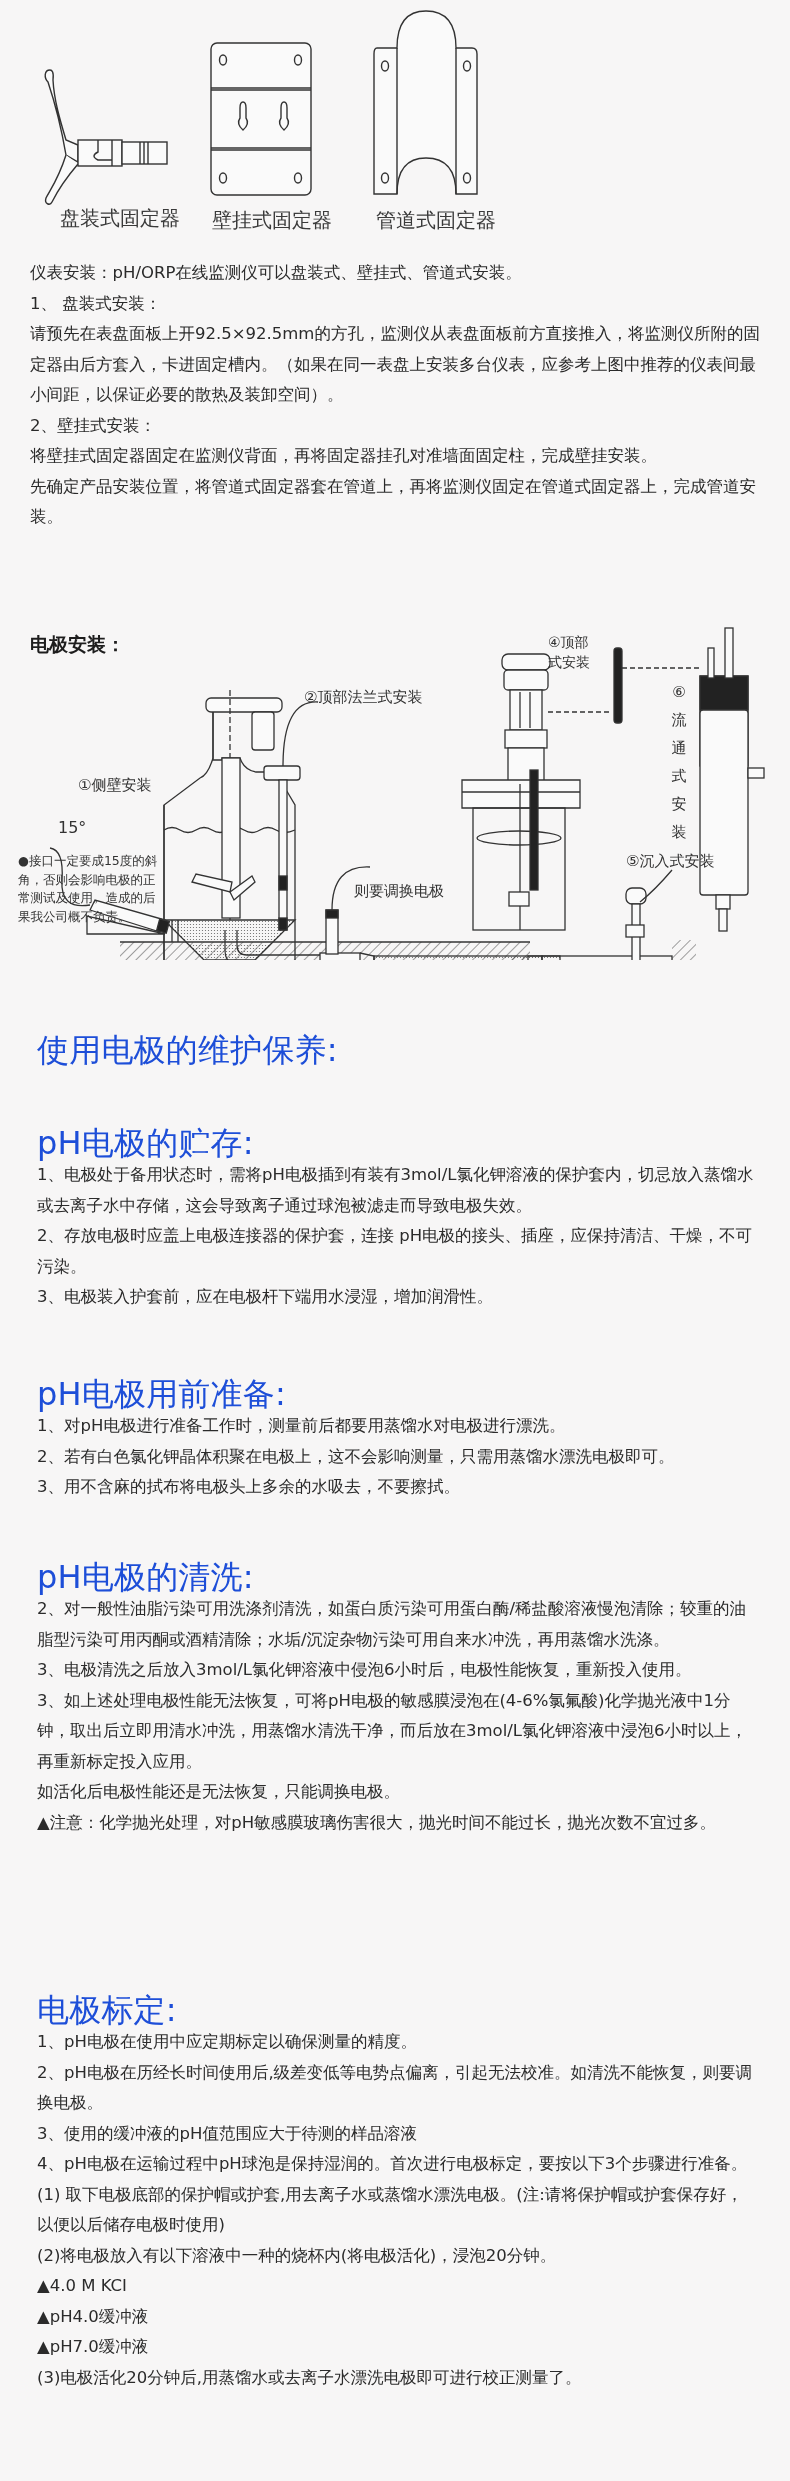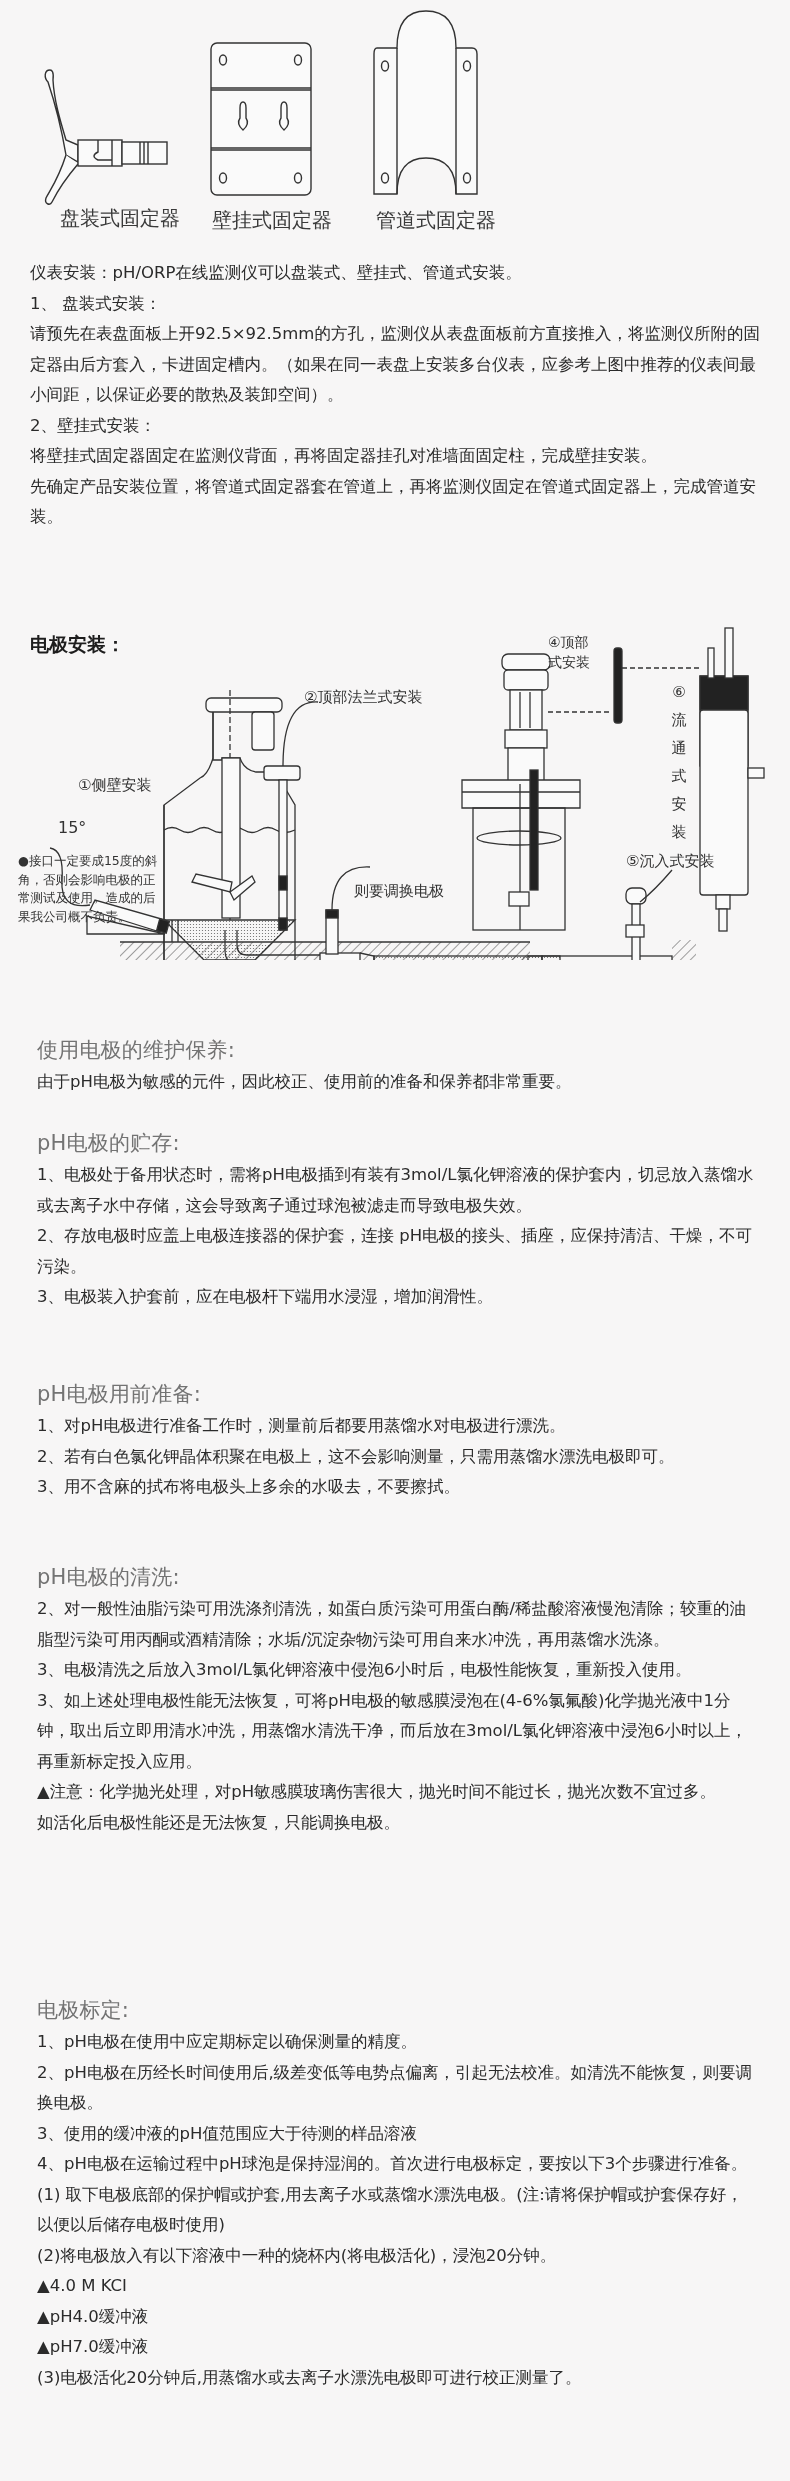--- a/index.html
+++ b/index.html
@@ -67,22 +67,22 @@
     width: 18px;
     text-align: center;
   }
   
   .section {
     position: absolute;
     left: 37px;
     width: 720px;
   }
   .sec-title {
-    font-size: 21px;
-    color: #737373;
+    font-size: 32px;
+    color: #1d4ed8;
     line-height: 34px;
     letter-spacing: 0.2px;
   }
   .sec-body {
     font-size: 16.5px;
     line-height: 30.5px;
     color: #2b2b2b;
   }
   .sec-body p { margin: 0; }
 </style>
@@ -251,23 +251,20 @@
   <div style="margin-top:8px">流</div>
   <div style="margin-top:8px">通</div>
   <div style="margin-top:8px">式</div>
   <div style="margin-top:8px">安</div>
   <div style="margin-top:8px">装</div>
 </div>
 <div class="diag-note">●接口一定要成15度的斜角，否则会影响电极的正常测试及使用。造成的后果我公司概不负责。</div>
 
 <div class="section" style="top:1033px">
   <div class="sec-title">使用电极的维护保养:</div>
-  <div class="sec-body">
-    <p>由于pH电极为敏感的元件，因此校正、使用前的准备和保养都非常重要。</p>
-  </div>
 </div>
 
 <div class="section" style="top:1126px">
   <div class="sec-title">pH电极的贮存:</div>
   <div class="sec-body">
     <p>1、电极处于备用状态时，需将pH电极插到有装有3mol/L氯化钾溶液的保护套内，切忌放入蒸馏水或去离子水中存储，这会导致离子通过球泡被滤走而导致电极失效。</p>
     <p>2、存放电极时应盖上电极连接器的保护套，连接 pH电极的接头、插座，应保持清洁、干燥，不可污染。</p>
     <p>3、电极装入护套前，应在电极杆下端用水浸湿，增加润滑性。</p>
   </div>
 </div>
@@ -280,22 +277,22 @@
     <p>3、用不含麻的拭布将电极头上多余的水吸去，不要擦拭。</p>
   </div>
 </div>
 
 <div class="section" style="top:1560px">
   <div class="sec-title">pH电极的清洗:</div>
   <div class="sec-body">
     <p>2、对一般性油脂污染可用洗涤剂清洗，如蛋白质污染可用蛋白酶/稀盐酸溶液慢泡清除；较重的油脂型污染可用丙酮或酒精清除；水垢/沉淀杂物污染可用自来水冲洗，再用蒸馏水洗涤。</p>
     <p>3、电极清洗之后放入3mol/L氯化钾溶液中侵泡6小时后，电极性能恢复，重新投入使用。</p>
     <p>3、如上述处理电极性能无法恢复，可将pH电极的敏感膜浸泡在(4-6%氯氟酸)化学抛光液中1分钟，取出后立即用清水冲洗，用蒸馏水清洗干净，而后放在3mol/L氯化钾溶液中浸泡6小时以上，再重新标定投入应用。</p>
+    <p>如活化后电极性能还是无法恢复，只能调换电极。</p>
     <p>▲注意：化学抛光处理，对pH敏感膜玻璃伤害很大，抛光时间不能过长，抛光次数不宜过多。</p>
-    <p>如活化后电极性能还是无法恢复，只能调换电极。</p>
   </div>
 </div>
 
 <div class="section" style="top:1993px">
   <div class="sec-title">电极标定:</div>
   <div class="sec-body">
     <p>1、pH电极在使用中应定期标定以确保测量的精度。</p>
     <p>2、pH电极在历经长时间使用后,级差变低等电势点偏离，引起无法校准。如清洗不能恢复，则要调换电极。</p>
     <p>3、使用的缓冲液的pH值范围应大于待测的样品溶液</p>
     <p>4、pH电极在运输过程中pH球泡是保持湿润的。首次进行电极标定，要按以下3个步骤进行准备。</p>

